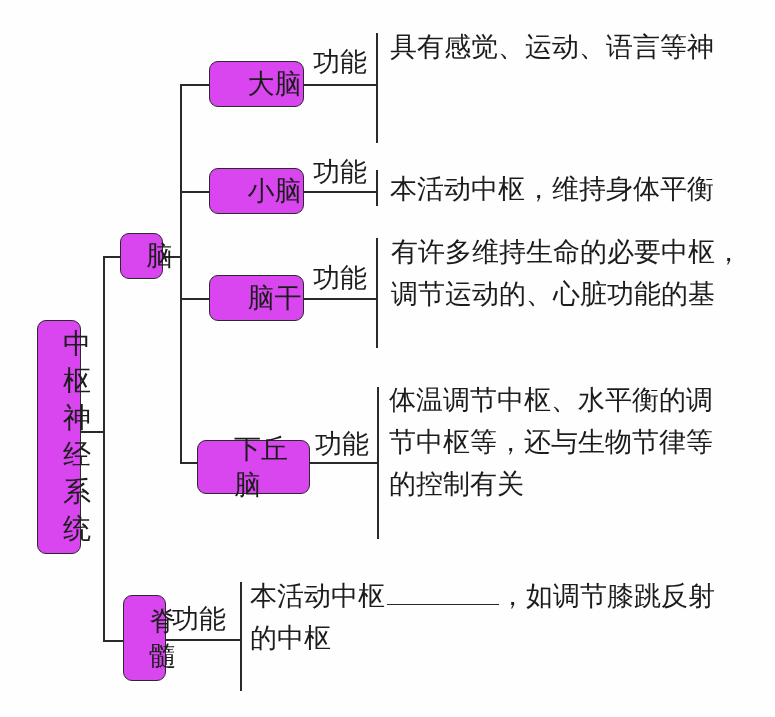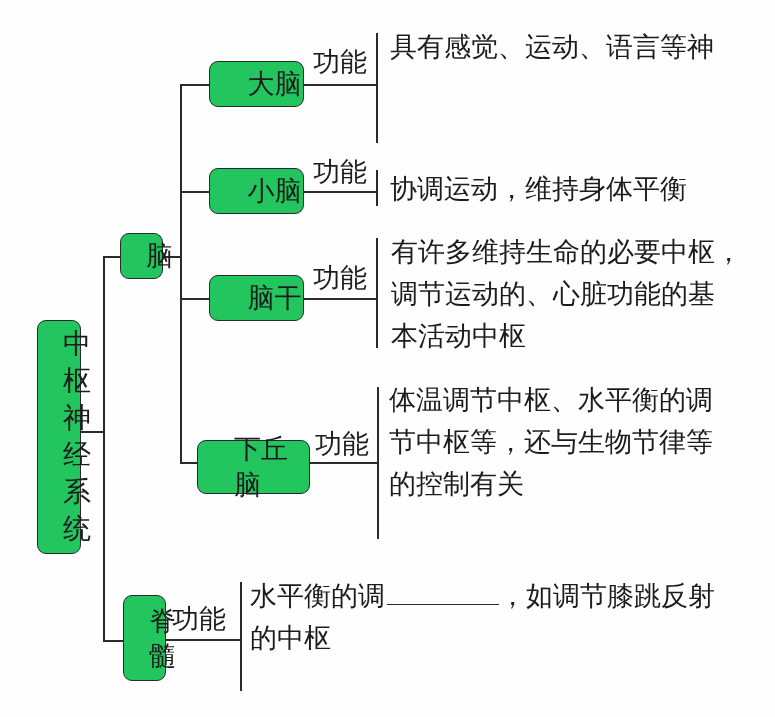--- a/index.html
+++ b/index.html
@@ -1,19 +1,19 @@
 <!DOCTYPE html>
 <html><head>
 <meta charset="utf-8">
 <style>
   html, body { margin:0; padding:0; background:#fefefe; }
   body { width:775px; height:717px; position:relative; overflow:hidden;
          font-family:"DejaVu Sans", sans-serif; color:#1c1c1c; }
   .line { position:absolute; background:#2a2a2a; }
-  .box { position:absolute; border:1.6px solid #2a2a2a; border-radius:9px; background:#22c55e;
+  .box { position:absolute; border:1.6px solid #2a2a2a; border-radius:9px; background:#d946ef;
          display:flex; align-items:center; justify-content:center; font-size:27px; box-sizing:border-box;padding-left:36px; }
   .vbox { flex-direction:column; line-height:1.18; }
   .label { position:absolute; font-size:27px; white-space:nowrap; }
   .desc { position:absolute; font-size:27px; line-height:42px; white-space:nowrap; }
   .blank { display:inline-block; border-bottom:1.6px solid #2a2a2a; height:22px; vertical-align:baseline; }
 </style>
 </head>
 <body>
 
 <div class="line" style="left:80px;top:431px;width:24px;height:1.6px;"></div>
@@ -78,31 +78,30 @@
 <div class="label" style="left:313px;top:154px;">功能</div>
 <div class="label" style="left:313px;top:260px;">功能</div>
 <div class="label" style="left:315px;top:426px;">功能</div>
 <div class="label" style="left:172px;top:601px;">功能</div>
 
 <div class="desc" style="left:390px;top:26px;text-align:center;">
   <div>具有感觉、运动、语言等神</div>
 </div>
 
 <div class="desc" style="left:390px;top:168px;">
-  <div>协调运动，维持身体平衡</div>
+  <div>本活动中枢，维持身体平衡</div>
 </div>
 
 <div class="desc" style="left:391px;top:231px;">
   <div>有许多维持生命的必要中枢，</div>
   <div>调节运动的、心脏功能的基</div>
-  <div>本活动中枢</div>
 </div>
 
 <div class="desc" style="left:389px;top:379px;">
   <div>体温调节中枢、水平衡的调</div>
   <div>节中枢等，还与生物节律等</div>
   <div>的控制有关</div>
 </div>
 
 <div class="desc" style="left:250px;top:575px;">
-  <div><span>水平衡的调</span><span class="blank" style="width:112px;margin-left:2px;"></span><span>，如调节膝跳反射</span></div>
+  <div><span>本活动中枢</span><span class="blank" style="width:112px;margin-left:2px;"></span><span>，如调节膝跳反射</span></div>
   <div>的中枢</div>
 </div>
 
 </body></html>

